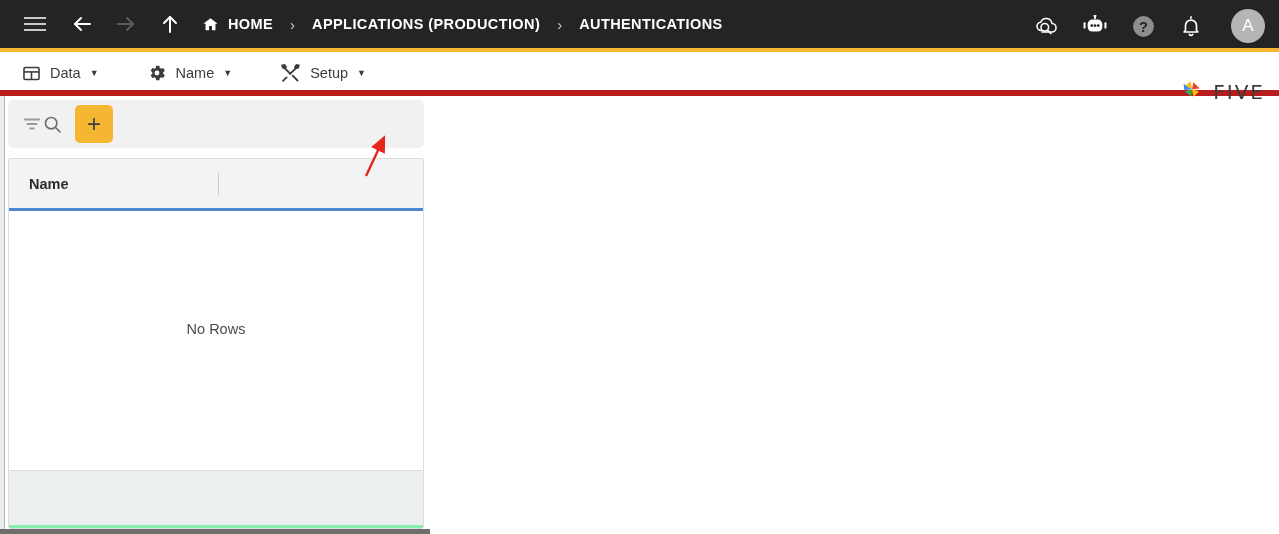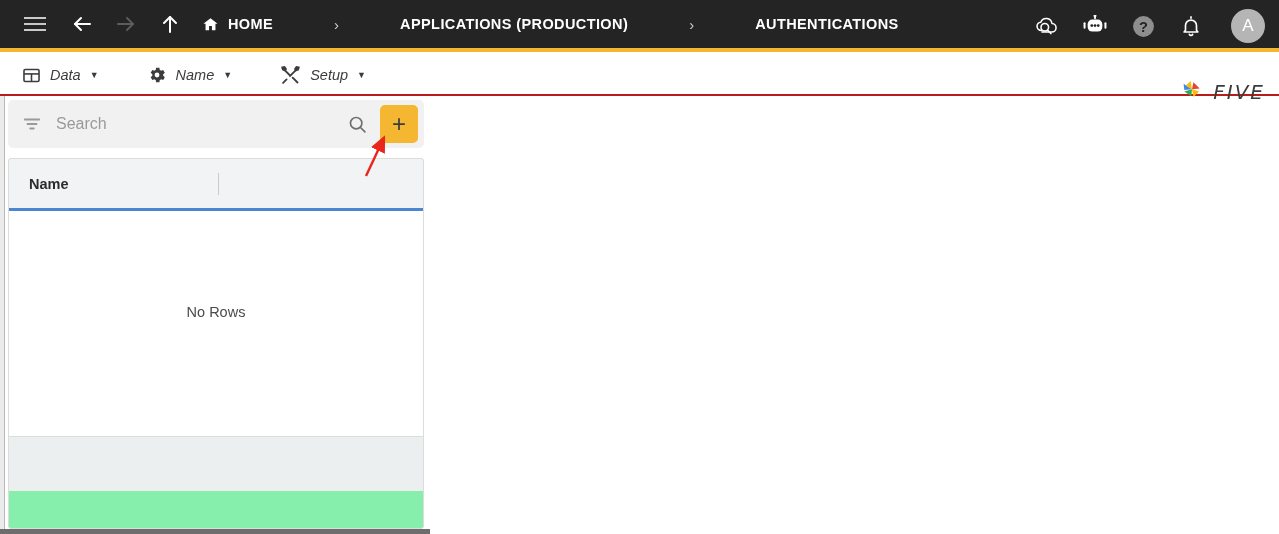--- a/index.html
+++ b/index.html
@@ -29,21 +29,20 @@
     display: block; width: 22px; height: 2px;
     background: #c9c9c9; margin: 4px 0;
   }
   #back-btn  { width: 36px; height: 36px; margin-left: 12px; }
   #fwd-btn   { width: 36px; height: 36px; margin-left: 8px; opacity: 1; }
   #up-btn    { width: 36px; height: 36px; margin-left: 8px; }
 
   .breadcrumb {
     display: flex; align-items: center;
     margin-left: 14px;
-    gap: 44px;
   }
   .bc-item {
     display: flex; align-items: center;
     color: #ffffff;
     font-size: 14.5px;
     font-weight: bold;
     letter-spacing: 0.4px;
     white-space: nowrap;
     cursor: pointer;
   }
@@ -70,22 +69,21 @@
     display: flex; align-items: center; justify-content: center;
     font-size: 17px; cursor: pointer; margin-left: 6px;
   }
 
   
   #menubar {
     position: absolute; left: 0; top: 56px;
     width: 1279px; height: 40px;
     background: #ffffff;
     display: flex; align-items: center;
-    border-bottom: 2px solid #b91c1c;
-    font-style: italic;
+    border-bottom: 6px solid #b91c1c;
   }
   .menu-item {
     display: flex; align-items: center;
     height: 40px; padding: 0 10px;
     margin-left: 12px;
     color: #3c3c3c; font-size: 14.5px;
     cursor: pointer;
   }
   .menu-item .mi-icon { margin-right: 9px; display: flex; align-items: center; color: #3c3c3c; }
   .menu-item .caret { margin-left: 9px; font-size: 9px; color: #3c3c3c; }
@@ -155,21 +153,21 @@
     cursor: pointer;
   }
   #col-name { width: 209px; padding-left: 20px; }
   #col-divider {
     width: 1px; height: 22px; background: #c9c9c9;
   }
   #col-authtype { flex: 1; padding-left: 20px; }
 
   #grid-body {
     position: relative;
-    height: 225px;
+    height: 259px;
     background: #ffffff;
     display: flex; align-items: center; justify-content: center;
   }
   #no-rows {
     font-size: 14.5px; color: #4a4a4a;
     position: relative; top: -12px;
   }
   #grid-footer {
     height: 55px;
     background: #eceff0;
@@ -340,21 +338,20 @@
   <div id="panel-scroll-left"></div>
 
   <div id="searchbar">
     <span id="filter-icon">
       <svg width="20" height="18" viewBox="0 0 22 20" fill="none" stroke="#9a9a9a" stroke-width="2" stroke-linecap="round">
         <line x1="3" y1="5" x2="19" y2="5"></line>
         <line x1="6" y1="10" x2="16" y2="10"></line>
         <line x1="9" y1="15" x2="13" y2="15"></line>
       </svg>
     </span>
-    <input id="search-input" type="text" placeholder="Search" style="">
     <span id="search-icon">
       <svg width="21" height="21" viewBox="0 0 24 24" fill="none" stroke="#6f6f6f" stroke-width="1.9" stroke-linecap="round">
         <circle cx="10.5" cy="10.5" r="6.5"></circle>
         <line x1="15.4" y1="15.4" x2="20.5" y2="20.5"></line>
       </svg>
     </span>
     <button id="add-btn">
       <span>+</span>
     </button>
   </div>

